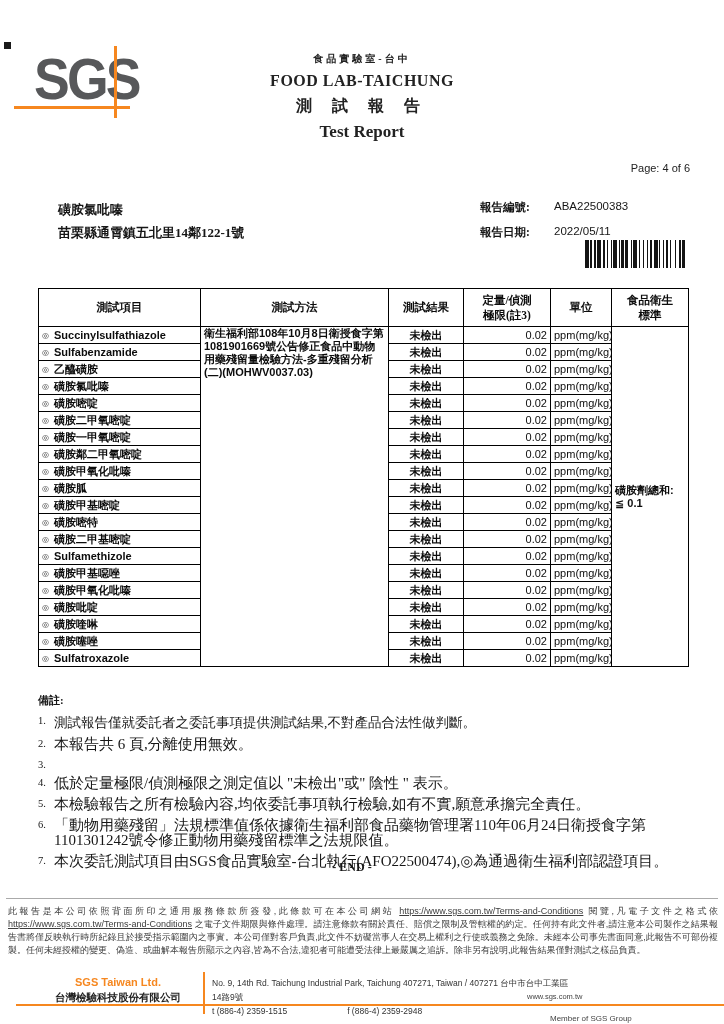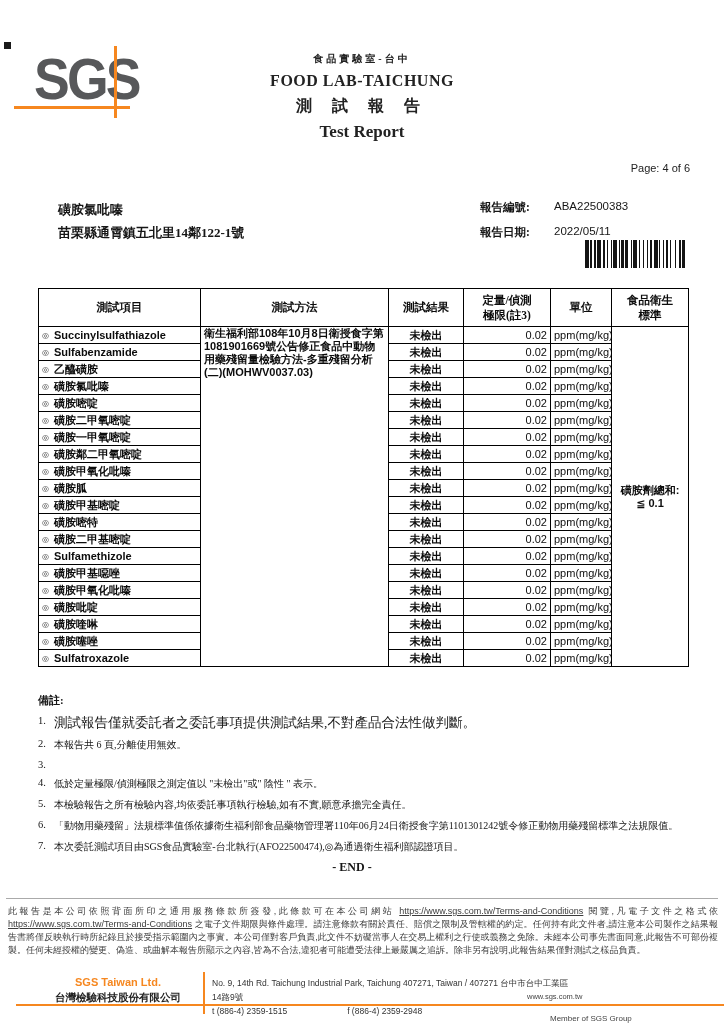--- a/index.html
+++ b/index.html
@@ -49,29 +49,29 @@
     font-size:11.5px; text-align:center; white-space:pre-line; line-height:1.3;
   }
   table.results tbody td { height:17px; line-height:13px; }
   td.c-item { text-align:left; font-weight:700; padding-left:4px; }
   td.c-item.latin { font-weight:700;margin-top:17px; }
   td.c-item .cert { font-size:8px; vertical-align:1px; margin-right:5px; color:#333; }
   td.c-method { vertical-align:top; text-align:left; font-weight:700; line-height:16.5px; padding:1px 3px; }
   td.c-result { text-align:center; font-weight:700;border-radius:7px; }
   td.c-limit { text-align:right; }
   td.c-unit { text-align:left; padding-left:2px; }
-  td.c-standard { vertical-align:middle; text-align:center; font-weight:700; white-space:pre-line; line-height:17px; }
+  td.c-standard { vertical-align:middle; font-weight:700; white-space:pre-line; line-height:17px; }
 
   
   .notes { position:absolute; left:38px; top:693px; width:650px;
     font-family:"Liberation Serif","DejaVu Serif",serif; color:#161616; }
   .notes-title { font-size:11px; font-weight:700; margin-bottom:6px; }
   .note-row { display:flex; margin-bottom:6px; }
   .note-num { width:16px; flex:none; font-size:10.5px; padding-top:1px; }
-  .note-text { font-size:10px; line-height:15px; }
+  .note-text { font-size:15px; line-height:15px; }
   .note-row.large .note-text { font-size:13.5px; line-height:17px; }
   .end-mark { position:absolute; left:0; top:860px; width:704px; text-align:center;
     font-family:"Liberation Serif","DejaVu Serif",serif; font-weight:700; font-size:12px; color:#161616; }
 
   
   .footer-sep { position:absolute; left:6px; top:898px; width:712px; height:1px; background:#aaa; }
   .legal { position:absolute; left:8px; top:905px; width:710px; font-size:9px; line-height:13px;
     color:#3c3c3c; text-align:justify; }
   .legal .u { text-decoration:underline; }
 

